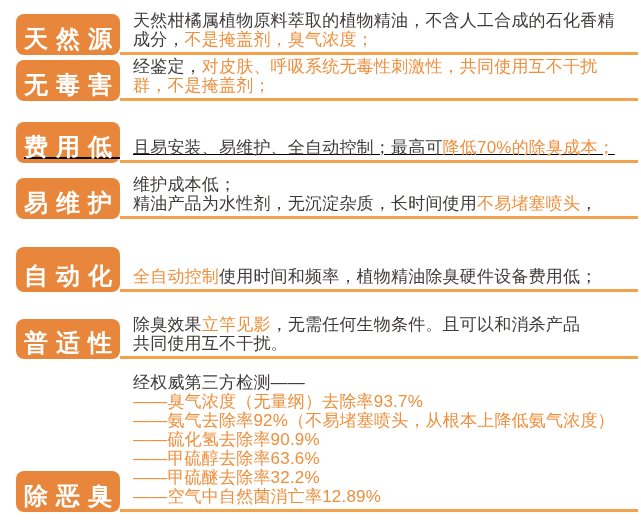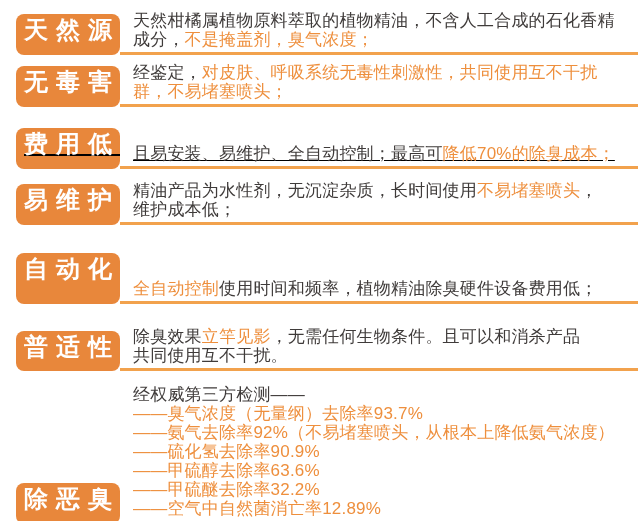--- a/index.html
+++ b/index.html
@@ -9,40 +9,40 @@
     box-sizing: border-box;
     background: #ffffff;
     padding: 11px 3px 0 16px;
     overflow: hidden;
     font-family: "Liberation Sans", sans-serif;
   }
   .row {
     display: flex;
     align-items: flex-end;
   }
-  .row + .row { margin-top: 8px; }
+  .row + .row { margin-top: 2px; }
   .row.r3 { margin-top: 21px; text-decoration: underline; }
   .row.r4 { margin-top: 12px; }
   .row.r5 { margin-top: 28px; }
   .row.r6 { margin-top: 23px; }
   .row.r7 { margin-top: 14px; }
   .badge {
     flex: 0 0 104px;
     width: 104px;
     height: 41px;
     background: var(--badge-bg, #E8873B);
     border-radius: 8px;
     color: #ffffff;
     font-size: 24px;
     font-weight: bold;
     display: flex;
-    align-items: flex-start;
+    align-items: flex-end;
     justify-content: center;
   }
-  .row.r5 .badge { height: 51px; }
+  .row.r5 .badge { height: 45px; }
   .row.r6 .badge { height: 40px; }
   .badge > span {
     letter-spacing: 8px;
     margin-right: -8px;
     white-space: nowrap;
   }
   .content {
     flex: 1 1 auto;
     min-width: 0;
     padding-left: 13px;
@@ -70,40 +70,40 @@
     <div class="line"><span class="t-dark">成分，</span><span class="t-orange">不是掩盖剂，臭气浓度；</span></div>
   </div>
 </div>
 
 <div class="row r2">
   <div class="badge">
     <span>无毒害</span>
   </div>
   <div class="content">
     <div class="line"><span class="t-dark">经鉴定，</span><span class="t-orange">对皮肤、呼吸系统无毒性刺激性，共同使用互不干扰</span></div>
-    <div class="line"><span class="t-orange">群，不易堵塞喷头；</span></div>
+    <div class="line"><span class="t-orange">群，不是掩盖剂；</span></div>
   </div>
 </div>
 
 <div class="row r3">
   <div class="badge">
     <span>费用低</span>
   </div>
   <div class="content">
     <div class="line"><span class="t-dark">且易安装、易维护、全自动控制；最高可</span><span class="t-orange">降低70%的除臭成本；</span></div>
   </div>
 </div>
 
 <div class="row r4">
   <div class="badge">
     <span>易维护</span>
   </div>
   <div class="content">
+    <div class="line"><span class="t-dark">维护成本低；</span></div>
     <div class="line"><span class="t-dark">精油产品为水性剂，无沉淀杂质，长时间使用</span><span class="t-orange">不易堵塞喷头</span><span class="t-dark">，</span></div>
-    <div class="line"><span class="t-dark">维护成本低；</span></div>
   </div>
 </div>
 
 <div class="row r5">
   <div class="badge">
     <span>自动化</span>
   </div>
   <div class="content">
     <div class="line"><span class="t-orange">全自动控制</span><span class="t-dark">使用时间和频率，植物精油除臭硬件设备费用低；</span></div>
   </div>

